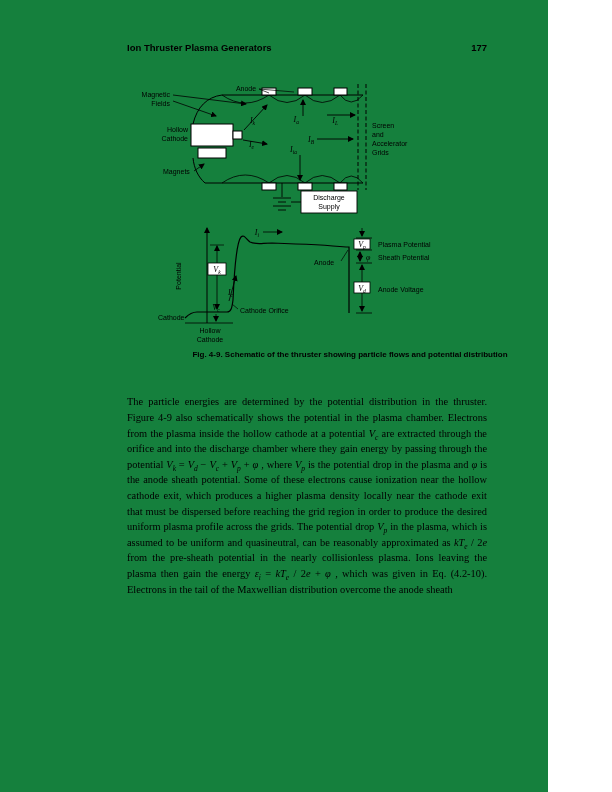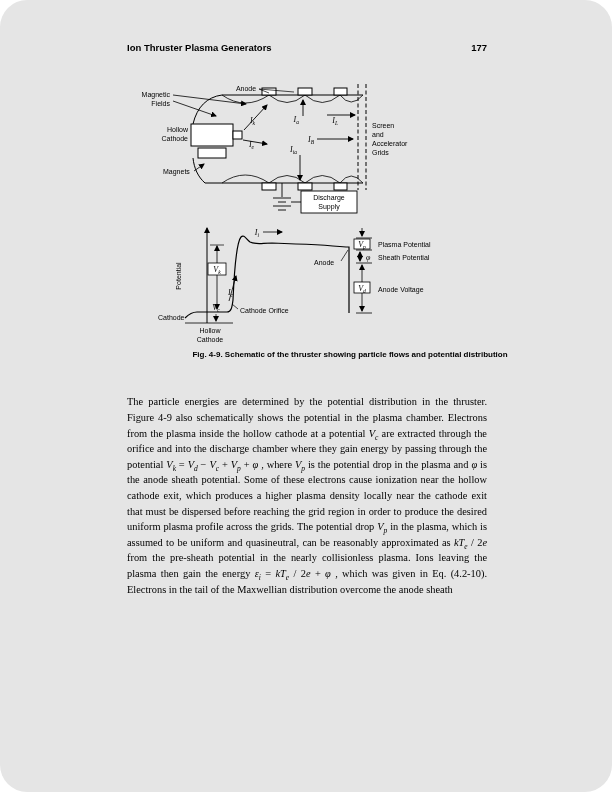--- a/index.html
+++ b/index.html
@@ -1,17 +1,17 @@
 <!DOCTYPE html>
 <html><head>
 <meta charset="utf-8">
 <style>
   html,body{margin:0;padding:0;background:#ffffff;}
-  .page{position:relative;width:612px;height:792px;background:#e5e5e5;color:#000;
-        font-family:"Liberation Serif",serif;overflow:hidden;border-radius:27px;}
+  .page{position:relative;width:548px;height:792px;background:#15803d;color:#000;
+        font-family:"Liberation Serif",serif;overflow:hidden;}
   .header{position:absolute;top:42px;left:127px;width:360px;display:flex;
           justify-content:space-between;font-family:"Liberation Sans",sans-serif;
           font-weight:bold;font-size:9.5px;}
   .figure-wrap{position:absolute;top:80px;left:110px;}
   .caption{position:absolute;top:350px;left:0;width:612px;text-align:center;
            font-family:"Liberation Sans",sans-serif;font-weight:bold;font-size:8px;
            line-height:10px;margin-left:44px;}
   .bodytext{position:absolute;top:384px;left:127px;width:360px;font-size:10.4px;
             line-height:15.6px;text-align:justify;}
   .bodytext p + p{margin-top:15px;}

